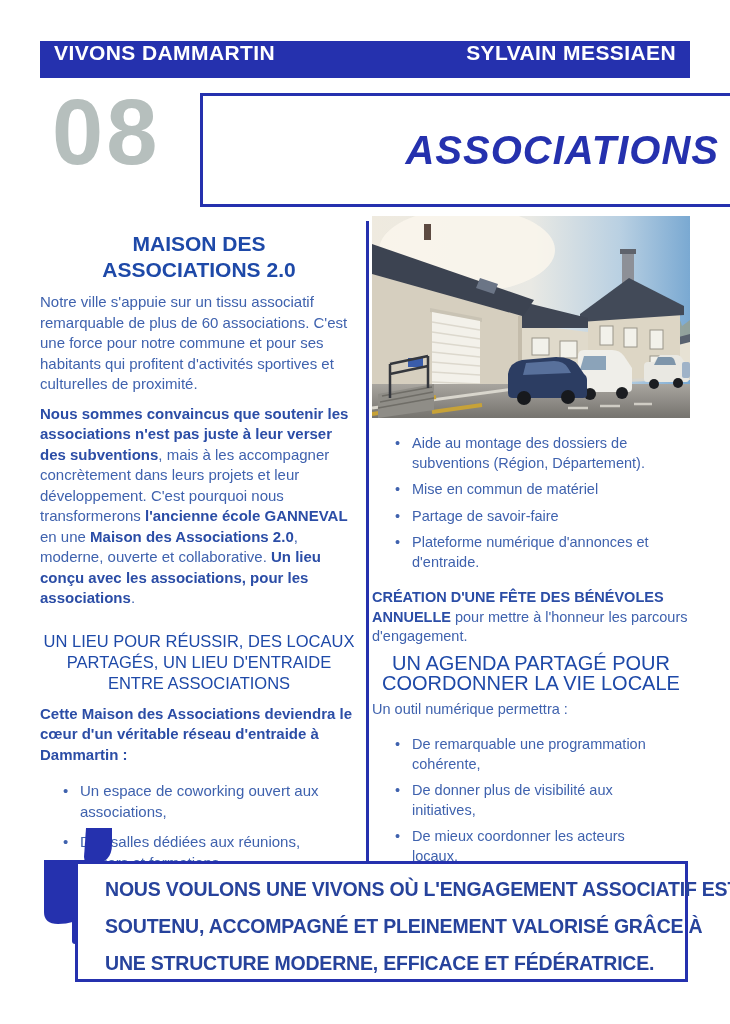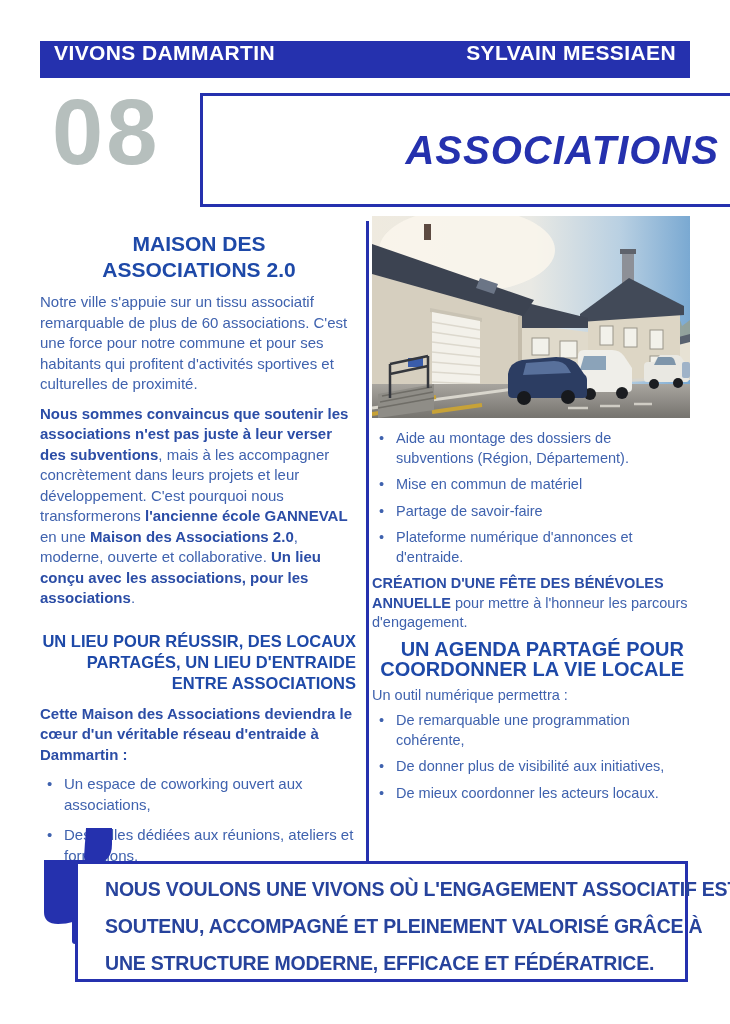--- a/index.html
+++ b/index.html
@@ -31,26 +31,26 @@
 
   .col-left{position:absolute;left:40px;top:231px;width:318px;}
   .col-right{position:absolute;left:372px;top:216px;width:318px;}
 
   .col-title{font-size:21px;line-height:26px;font-weight:bold;color:var(--heading);
     text-align:center;margin:0 auto 9px;max-width:250px;}
   .body-text{font-size:15px;line-height:20.5px;color:var(--body-text);margin:0 0 9px;}
   .col-right .body-text{font-size:14.5px;line-height:19.5px;margin:0 0 6px;}
   .bold-seg{font-weight:bold;color:var(--bold-text);}
   .para-gap{margin-bottom:22px;}
-  .sub-heading{font-size:16.5px;line-height:21px;font-weight:bold;color:var(--heading);
-    text-align:right;margin:10px 2px 10px;}
+  .sub-heading{font-size:16.5px;line-height:21px;font-weight:normal;color:var(--heading);
+    text-align:center;margin:10px 2px 10px;}
   .col-right .sub-heading{font-size:20px;line-height:20.5px;margin:2px 6px 6px;}
   .intro-bold{font-weight:bold;color:var(--bold-text);}
 
-  ul.bullet-list{list-style:none;margin:0;padding:0;}
+  ul.bullet-list{list-style:none;margin:16px;padding:0;}
   ul.bullet-list li{position:relative;padding-left:24px;font-size:15px;line-height:20.5px;
     color:var(--body-text);margin-bottom:10px;}
   .col-right ul.bullet-list li{font-size:14.5px;line-height:19.5px;margin-bottom:7px;}
   ul.bullet-list li::before{content:"\2022";position:absolute;left:7px;top:0;color:var(--body-text);}
 
   .photo{width:318px;height:202px;display:block;margin-bottom:11px;}
 
   .quote-box{position:absolute;left:75px;top:861px;width:613px;height:121px;border:3px solid var(--accent);
     box-sizing:border-box;background:#fff;padding:7px 6px 0 27px;}
   .quote-line{font-size:19.5px;line-height:37px;font-weight:bold;color:var(--quote-text);

